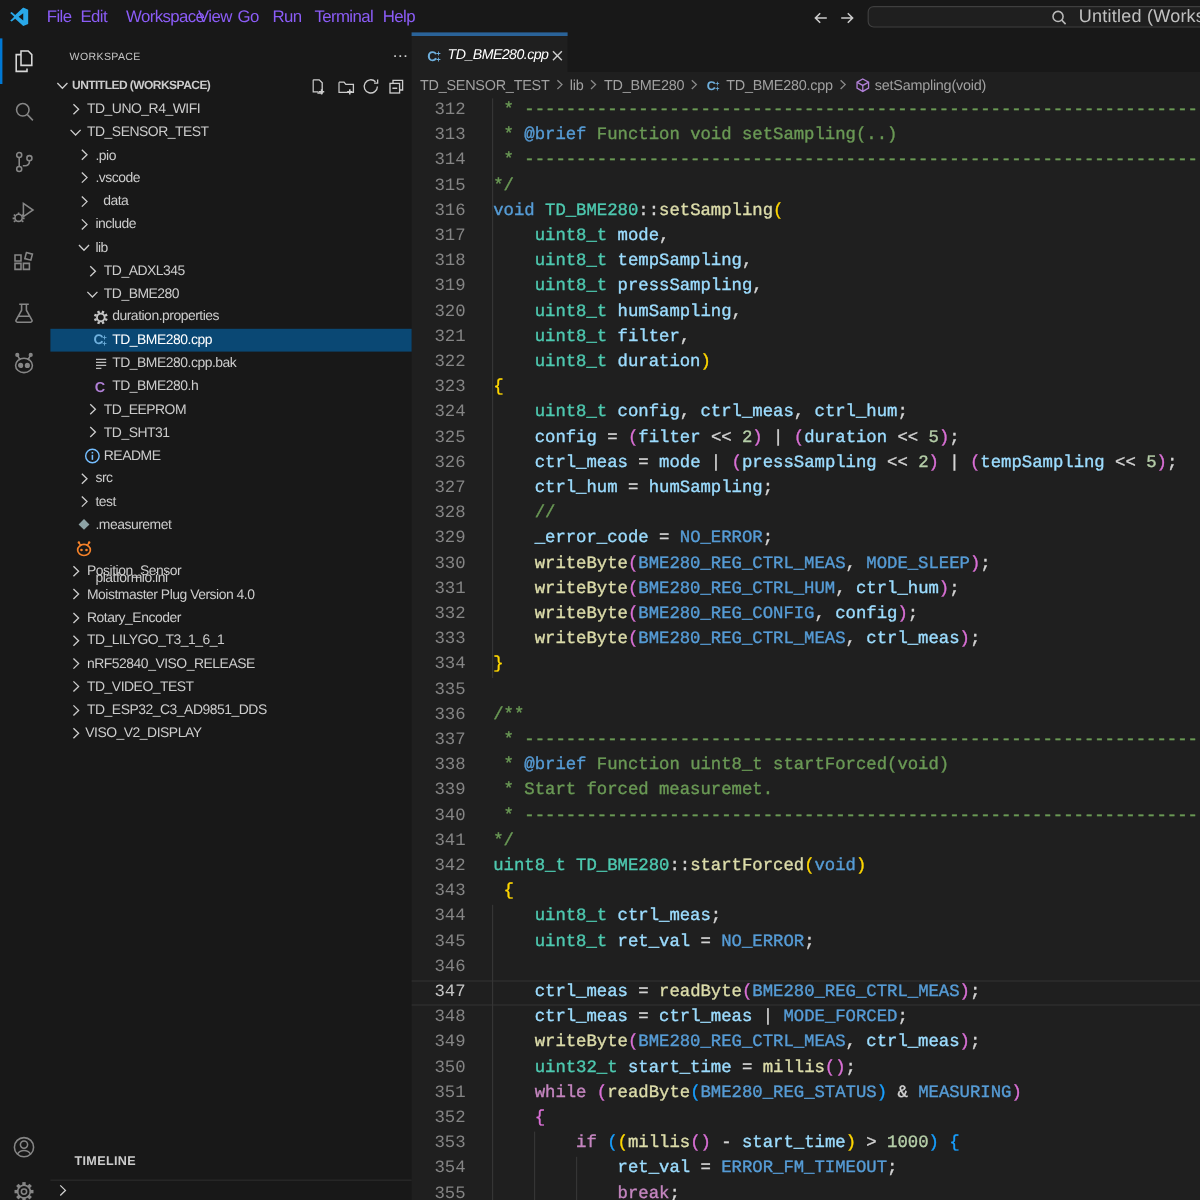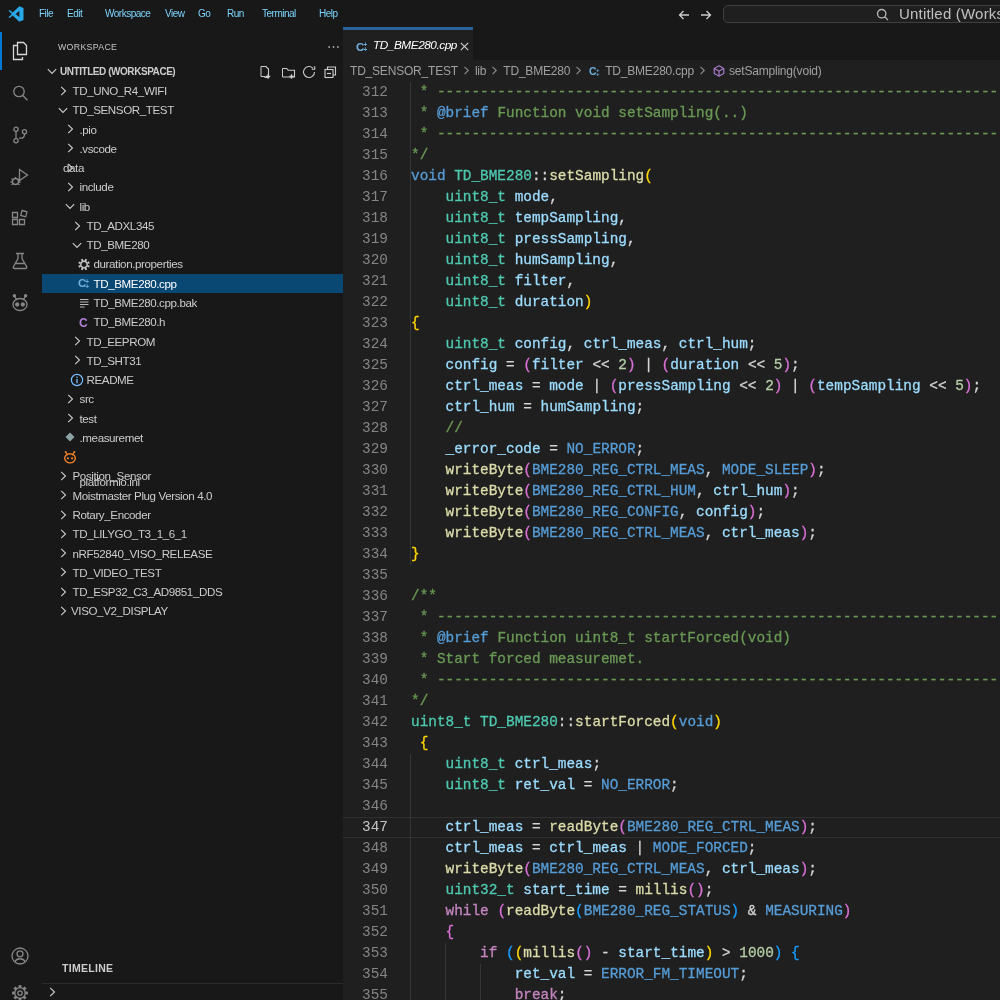--- a/index.html
+++ b/index.html
@@ -1,17 +1,17 @@
 <!DOCTYPE html>
 <html><head><meta charset="utf-8"><style>
 * { margin:0; padding:0; box-sizing:border-box; }
 html,body { width:1000px; height:1000px; overflow:hidden; background:#1f1f1f;
   font-family:"Liberation Sans",sans-serif; }
 .abs { position:absolute; }
-.mi { top:0; height:27px; line-height:27px; font-size:10px; letter-spacing:-0.5px; color:#7dd3fc;text-align:right; }
+.mi { top:0; height:27px; line-height:27px; font-size:14px; letter-spacing:-0.5px; color:#8b5cf6;text-align:right; }
 .tl { font-size:11.6px; letter-spacing:-0.4px; white-space:nowrap; }
 #code, #nums { position:absolute; top:82px; font-family:"Liberation Mono",monospace;
   font-size:14.4px; line-height:21px; white-space:pre; }
 #code { left:411px; -webkit-text-stroke:0.3px; }
 #nums { left:343px; width:45px; text-align:right; color:#858585; }
 #nums .cur { color:#c6c6c6; }
 .cl { height:21px; }
 .c { color:#6a9955; } .k { color:#569cd6; } .p { color:#c586c0; }
 .t { color:#4ec9b0; } .f { color:#dcdcaa; } .v { color:#9cdcfe; }
 .n { color:#b5cea8; } .w { color:#d4d4d4; }
@@ -83,21 +83,21 @@
     <path d="M6.2 3.8l4.3 4.2-4.3 4.2" stroke="#cccccc" stroke-width="1.1" fill="none"></path>
   </svg>
 <div class="abs tl" style="left:79.5px;top:119.5px;height:19.27px;line-height:19.27px;color:#cccccc">.pio</div>
 <svg class="abs" style="left:61.5px;top:140.445px" width="16" height="16">
     <path d="M6.2 3.8l4.3 4.2-4.3 4.2" stroke="#cccccc" stroke-width="1.1" fill="none"></path>
   </svg>
 <div class="abs tl" style="left:79.5px;top:138.8px;height:19.27px;line-height:19.27px;color:#cccccc">.vscode</div>
 <svg class="abs" style="left:61.5px;top:159.71499999999997px" width="16" height="16">
     <path d="M6.2 3.8l4.3 4.2-4.3 4.2" stroke="#cccccc" stroke-width="1.1" fill="none"></path>
   </svg>
-<div class="abs tl" style="left:63px;top:158.1px;height:19.27px;line-height:19.27px;color:#cccccc">data</div>
+<div class="abs tl" style="left:86px;top:158.1px;height:19.27px;line-height:19.27px;color:#cccccc">data</div>
 <svg class="abs" style="left:61.5px;top:178.98499999999999px" width="16" height="16">
     <path d="M6.2 3.8l4.3 4.2-4.3 4.2" stroke="#cccccc" stroke-width="1.1" fill="none"></path>
   </svg>
 <div class="abs tl" style="left:79.5px;top:177.3px;height:19.27px;line-height:19.27px;color:#cccccc">include</div>
 <svg class="abs" style="left:61.5px;top:198.255px" width="16" height="16">
     <path d="M3.8 6.2l4.2 4.3 4.2-4.3" stroke="#cccccc" stroke-width="1.1" fill="none"></path>
   </svg>
 <div class="abs tl" style="left:79.5px;top:196.6px;height:19.27px;line-height:19.27px;color:#cccccc">lib</div>
 <svg class="abs" style="left:68.5px;top:217.52499999999998px" width="16" height="16">
     <path d="M6.2 3.8l4.3 4.2-4.3 4.2" stroke="#cccccc" stroke-width="1.1" fill="none"></path>

